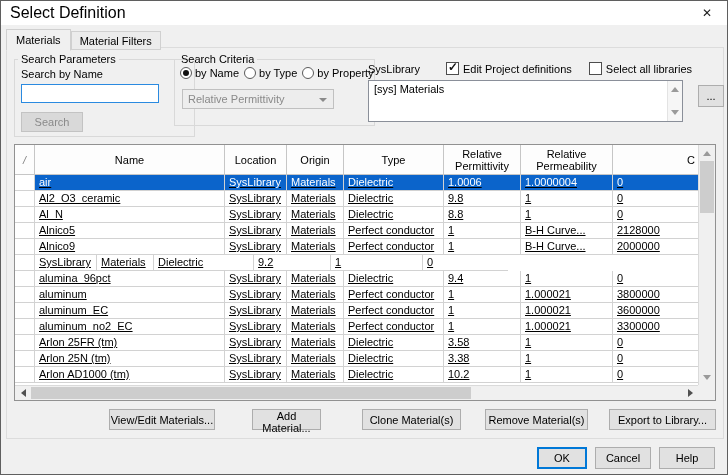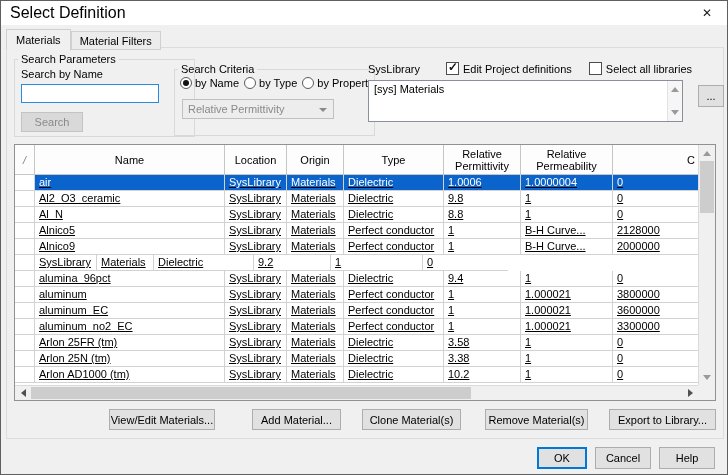--- a/index.html
+++ b/index.html
@@ -14,21 +14,21 @@
 
   
   .tabstrip { position:absolute; left:5px; top:27px; display:flex; align-items:flex-end; z-index:3; }
   .tab { font-size:11px; border:1px solid #d0d0d0; background:#ececec; padding:3px 8px 2px; }
   .tab.active { background:#f0f0f0; border-bottom-color:#f0f0f0; padding:4px 9px 4px; position:relative; top:1px; z-index:4; }
   .tabpanel { position:absolute; left:5px; top:46px; width:718px; height:392px; border:1px solid #dcdcdc; background:#f0f0f0; }
 
   fieldset { position:absolute; border:1px solid #d9d9d9; }
   legend { font-size:11px; padding:0 3px; margin-left:3px; }
   #fs-params { left:7px; top:5px; width:181px; height:84px; }
-  #fs-criteria { left:167px; top:15px; width:190px; height:73px; }
+  #fs-criteria { left:167px; top:5px; width:190px; height:73px; }
 
   .lbl-sbn { display:block; margin:3px 0 4px 6px; }
   .txt-input { display:block; margin-left:6px; width:138px; height:19px; border:1px solid var(--focus,#2a8ae0); background:#fff; font:inherit; font-size:11px; padding:0 3px; outline:none; }
   .btn { font-family:inherit; font-size:11px; background:#e1e1e1; border:1px solid #adadad; color:#000; cursor:pointer; }
   .btn.disabled { background:#d9d9d9; border-color:#c3c3c3; color:#8a8a8a; }
   .search-btn { display:block; margin:9px 0 0 6px; width:62px; height:20px; text-align:center; }
 
   .radio-row { display:flex; align-items:center; gap:5px; margin:2px 0 0 5px; white-space:nowrap; }
   .radio-item { display:inline-flex; align-items:center; gap:3px; }
   .radio { width:12px; height:12px; border-radius:50%; border:1px solid #5a5a5a; background:#fff; position:relative; flex:none; }
@@ -73,21 +73,21 @@
   .vs-thumb { position:absolute; top:16px; left:1px; width:14px; height:52px; background:#cdcdcd; cursor:pointer; }
   .hscroll { position:absolute; left:0; bottom:0; right:17px; height:15px; background:#f0f0f0; border-top:1px solid #dadada; }
   .hs-btn { position:absolute; top:0; width:16px; height:14px; display:flex; align-items:center; justify-content:center; cursor:pointer; }
   .hs-left { left:0; } .hs-right { right:0; }
   .hs-thumb { position:absolute; left:16px; top:1px; height:12px; width:440px; background:#cdcdcd; cursor:pointer; }
   .corner { position:absolute; right:0; bottom:0; width:17px; height:15px; background:#f0f0f0; }
 
   
   .action-btn { position:absolute; top:361px; height:21px; text-align:center; }
   #btn-view { left:102px; width:106px; }
-  #btn-add { left:245px; width:89px; }
+  #btn-add { left:245px; width:69px; }
   #btn-clone { left:355px; width:99px; }
   #btn-remove { left:478px; width:103px; }
   #btn-export { left:602px; width:107px; }
 
   
   .footer-btn { position:absolute; top:446px; height:22px; }
   #btn-ok { left:536px; width:50px; border:1px solid #0078d7; box-shadow: inset 0 0 0 1px #0078d7; }
   #btn-cancel { left:594px; width:56px; }
   #btn-help { left:658px; width:56px; }
 </style>

